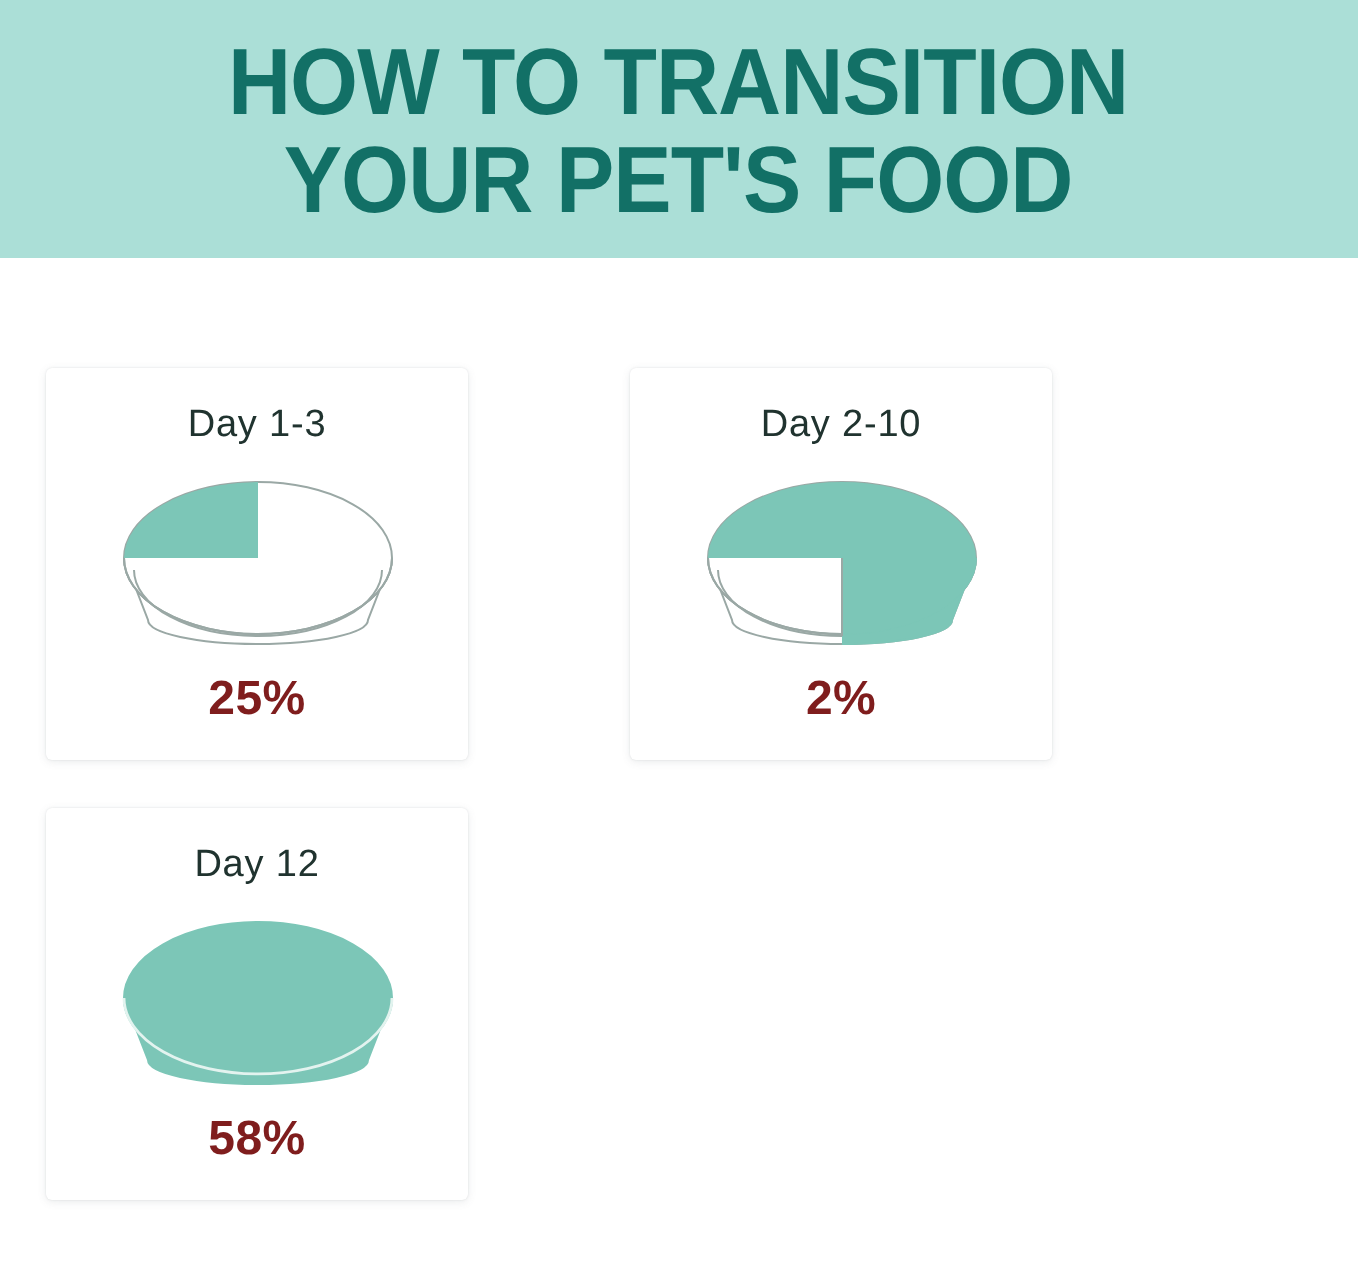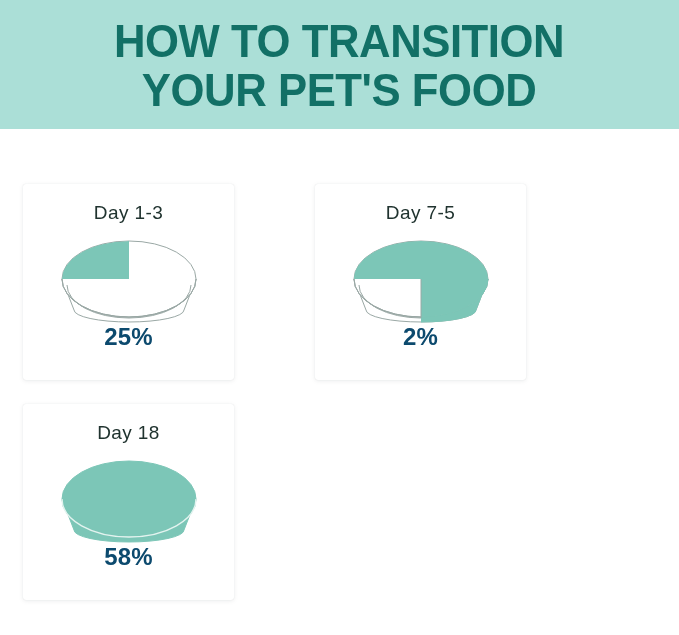--- a/index.html
+++ b/index.html
@@ -82,27 +82,28 @@
     height: 92px;
     margin-top: 8px;
     display: block;
   }
   .bowl-svg {
     display: block;
     width: 150px;
     height: 92px;
   }
   .card-percent-label {
-    color: #0c4a6e;
+    color: #7f1d1d;
     font-family: "Liberation Sans", sans-serif;
     font-size: 24px;
     font-weight: bold;
     line-height: 26px;
     letter-spacing: 0.2px;
     text-align: center;
+    margin-top: 13px;
   }
 </style>
 </head>
 <body>
 
 <div id="header-band">
   <h1 id="header-title">HOW TO TRANSITION
 YOUR PET'S FOOD</h1>
 </div>
 
@@ -132,21 +133,21 @@
 
         <path d="M8,47 A67,38 0 0 0 142,47" fill="none" stroke="#9aa8a5" stroke-width="1"></path>
         <path d="M13,53 A62,33 0 0 0 137,53" fill="none" stroke="#9aa8a5" stroke-width="1"></path>
       </svg>
     </div>
     <div class="card-percent-label">25%</div>
   </div>
 
 
   <div class="step-card">
-    <div class="card-day-label">Day 7-5</div>
+    <div class="card-day-label">Day 2-10</div>
     <div class="bowl-wrap">
       <svg class="bowl-svg" viewBox="0 0 150 92">
         <defs>
 
           <clipPath id="clip-fill-75">
             <path d="M75,47 L75,92 L150,92 L150,0 L0,0 L0,47 Z"></path>
           </clipPath>
         </defs>
 
         <path d="M8,47 L20,78 A55,12 0 0 0 130,78 L142,47 A67,38 0 0 1 8,47 Z" fill="#ffffff" stroke="#9aa8a5" stroke-width="1"></path>
@@ -159,21 +160,21 @@
 
         <path d="M8,47 A67,38 0 0 0 75,85" fill="none" stroke="#9aa8a5" stroke-width="1"></path>
         <path d="M13,53 A62,33 0 0 0 75,86" fill="none" stroke="#9aa8a5" stroke-width="1"></path>
         <path d="M75,47 L75,86" fill="none" stroke="#9aa8a5" stroke-width="1"></path>
       </svg>
     </div>
     <div class="card-percent-label">2%</div>
   </div>
 
   <div class="step-card">
-    <div class="card-day-label">Day 18</div>
+    <div class="card-day-label">Day 12</div>
     <div class="bowl-wrap">
       <svg class="bowl-svg" viewBox="0 0 150 92">
         <path d="M8,47 L20,78 A55,12 0 0 0 130,78 L142,47 A67,38 0 0 1 8,47 Z" fill="#7cc6b7" stroke="#7cc6b7" stroke-width="1"></path>
         <ellipse cx="75" cy="47" rx="67" ry="38" fill="#7cc6b7" stroke="#7cc6b7" stroke-width="1"></ellipse>
         <path d="M8,47 A67,38 0 0 0 142,47" fill="none" stroke="#e3f3ef" stroke-width="1.4"></path>
       </svg>
     </div>
     <div class="card-percent-label">58%</div>
   </div>
 

